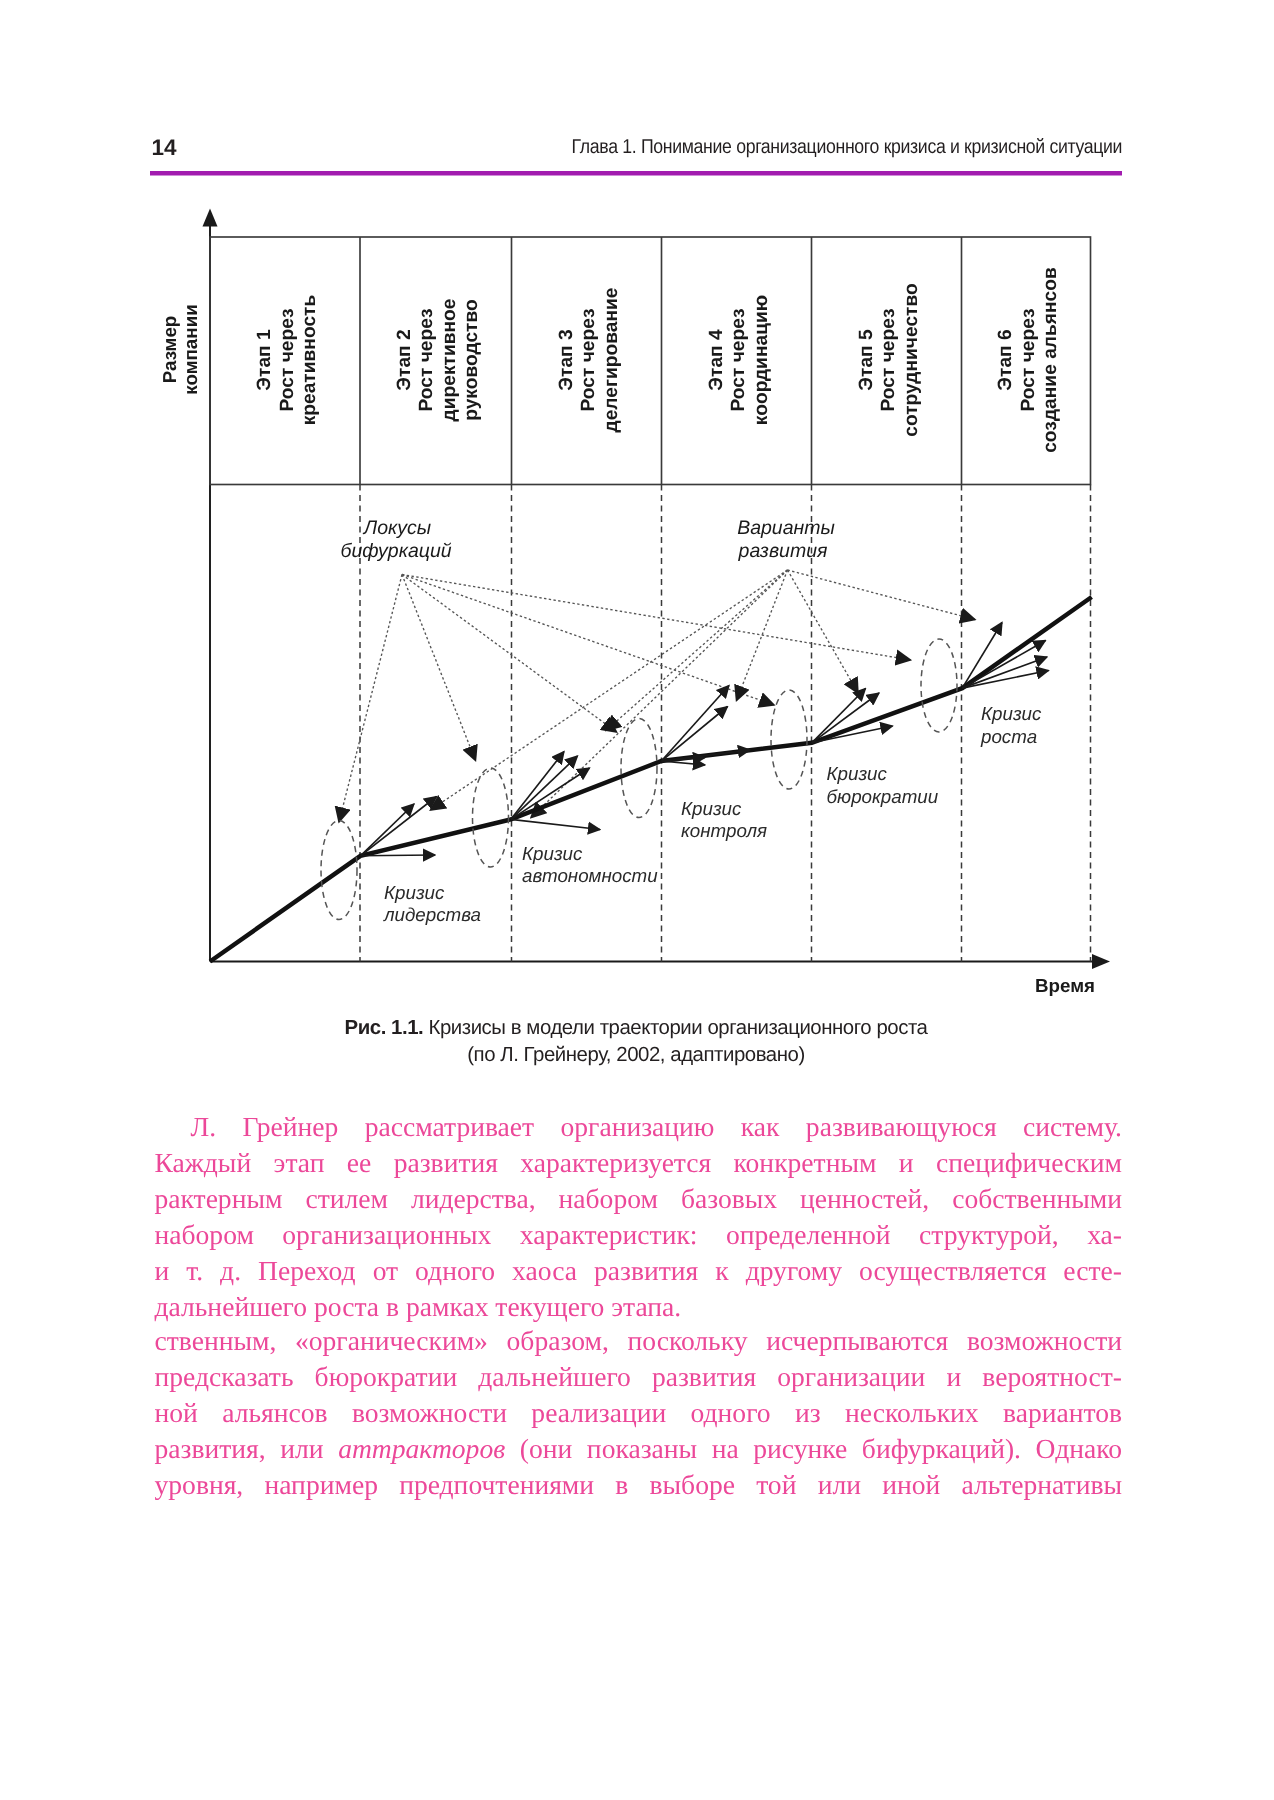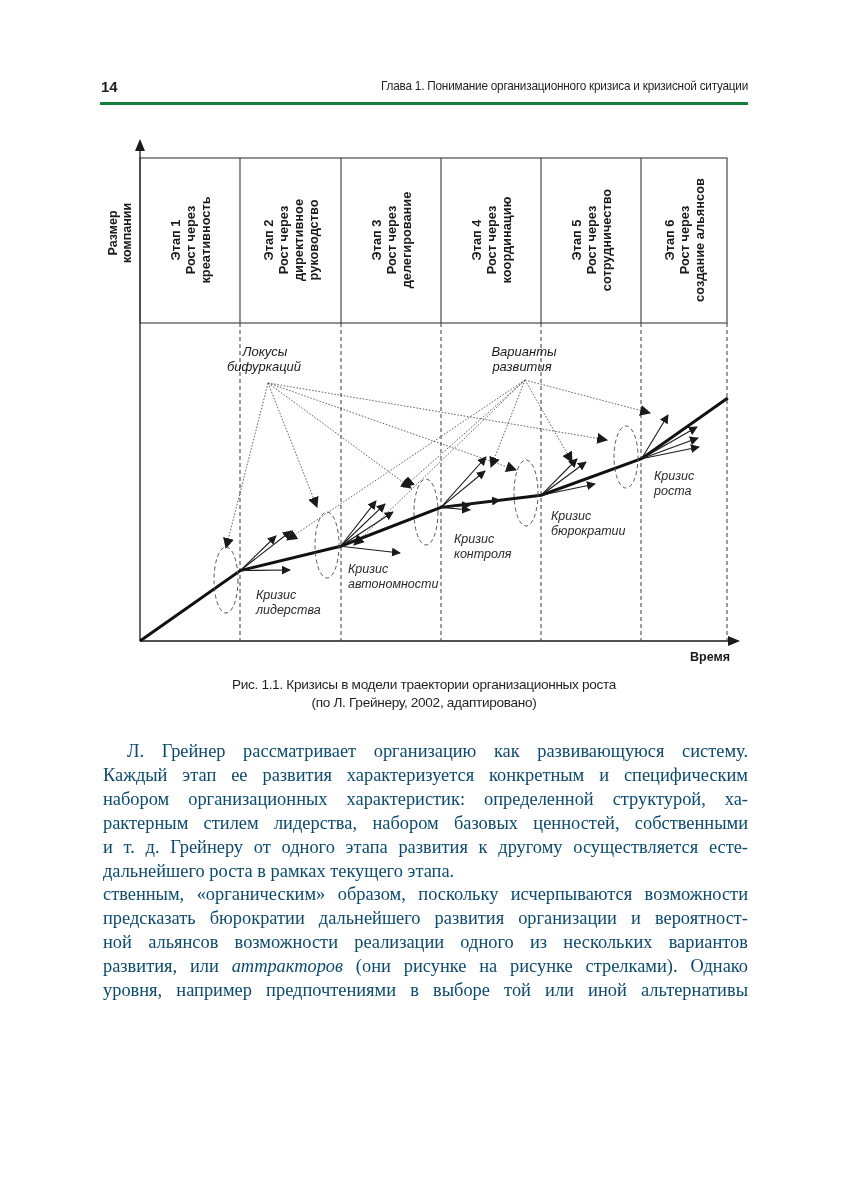--- a/index.html
+++ b/index.html
@@ -1,24 +1,24 @@
 <!DOCTYPE html>
 <html><head>
 <meta charset="utf-8">
 <style>
   html, body { margin: 0; padding: 0; background: #ffffff; }
   body { width: 849px; height: 1200px; position: relative; overflow: hidden; color: #231f20; }
-  .running-head { position: absolute; left: 100px; top: 74px; width: 648px; height: 28px; border-bottom: 3px solid #15803d; }
+  .running-head { position: absolute; left: 100px; top: 86px; width: 648px; height: 28px; border-bottom: 3px solid #a21caf; }
   .page-num { position: absolute; left: 1px; top: 4px; font-family: "Liberation Sans", sans-serif; font-weight: bold; font-size: 15px; color: #231f20; }
   .chapter-title { position: absolute; right: 0; top: 4px; font-family: "Liberation Sans", sans-serif; font-size: 13.4px; color: #231f20; letter-spacing: -0.25px; transform: scaleX(0.88); transform-origin: right center; white-space: nowrap; }
   #figure { position: absolute; left: 0; top: 0; }
   .fig-svg text { font-family: "Liberation Sans", sans-serif; }
   .caption { position: absolute; left: 100px; width: 648px; text-align: center; font-family: "Liberation Sans", sans-serif; font-size: 13.6px; color: #231f20; letter-spacing: -0.3px; line-height: 18px; }
-  .caption b { font-weight: normal; }
-  .body-text { position: absolute; left: 103px; top: 740px; width: 645px; font-family: "Liberation Serif", serif; font-size: 18.4px; line-height: 23.9px; color: #0c4a6e; text-align: justify; }
+  .caption b { font-weight: bold; }
+  .body-text { position: absolute; left: 103px; top: 740px; width: 645px; font-family: "Liberation Serif", serif; font-size: 18.4px; line-height: 23.9px; color: #ec4899; text-align: justify; }
   .body-text .ln { display: block; text-align: justify; text-align-last: justify; white-space: nowrap; }
   .body-text .ln.last { text-align-last: left; }
   .body-text .ln.indent { padding-left: 24px; }
 </style>
 </head>
 <body>
 
 <div class="running-head">
   <span class="page-num">14</span>
   <span class="chapter-title">Глава 1. Понимание организационного кризиса и кризисной ситуации</span>
@@ -165,33 +165,33 @@
         <text x="551" y="535" font-size="12.5" font-style="italic" fill="#2a2a2a">бюрократии</text>
       </g>
       <g>
         <text x="654" y="480" font-size="12.5" font-style="italic" fill="#2a2a2a">Кризис</text>
         <text x="654" y="495" font-size="12.5" font-style="italic" fill="#2a2a2a">роста</text>
       </g>
     </g>
 </svg>
 
 <div class="caption" style="top:676px;">
-  <div><b>Рис. 1.1.</b> <span>Кризисы в модели траектории организационных роста</span></div>
+  <div><b>Рис. 1.1.</b> <span>Кризисы в модели траектории организационного роста</span></div>
   <div>(по Л. Грейнеру, 2002, адаптировано)</div>
 </div>
 
 <div class="body-text">
   <div id="para1">
       <span class="ln indent">Л. Грейнер рассматривает организацию как развивающуюся систему.</span>
       <span class="ln">Каждый этап ее развития характеризуется конкретным и специфическим</span>
+      <span class="ln">рактерным стилем лидерства, набором базовых ценностей, собственными</span>
       <span class="ln">набором организационных характеристик: определенной структурой, ха-</span>
-      <span class="ln">рактерным стилем лидерства, набором базовых ценностей, собственными</span>
-      <span class="ln">и т. д. Грейнеру от одного этапа развития к другому осуществляется есте-</span>
+      <span class="ln">и т. д. Переход от одного хаоса развития к другому осуществляется есте-</span>
       <span class="ln last">дальнейшего роста в рамках текущего этапа.</span>
       <span class="ln">ственным, «органическим» образом, поскольку исчерпываются возможности</span>
     </div>
   <div id="para2">
       <span class="ln">предсказать бюрократии дальнейшего развития организации и вероятност-</span>
       <span class="ln">ной альянсов возможности реализации одного из нескольких вариантов</span>
-      <span class="ln"><span>развития, или </span><i>аттракторов</i><span> (они рисунке на рисунке стрелками). Однако</span></span>
+      <span class="ln"><span>развития, или </span><i>аттракторов</i><span> (они показаны на рисунке бифуркаций). Однако</span></span>
       <span class="ln">уровня, например предпочтениями в выборе той или иной альтернативы</span>
     </div>
 </div>
 
 </body></html>

